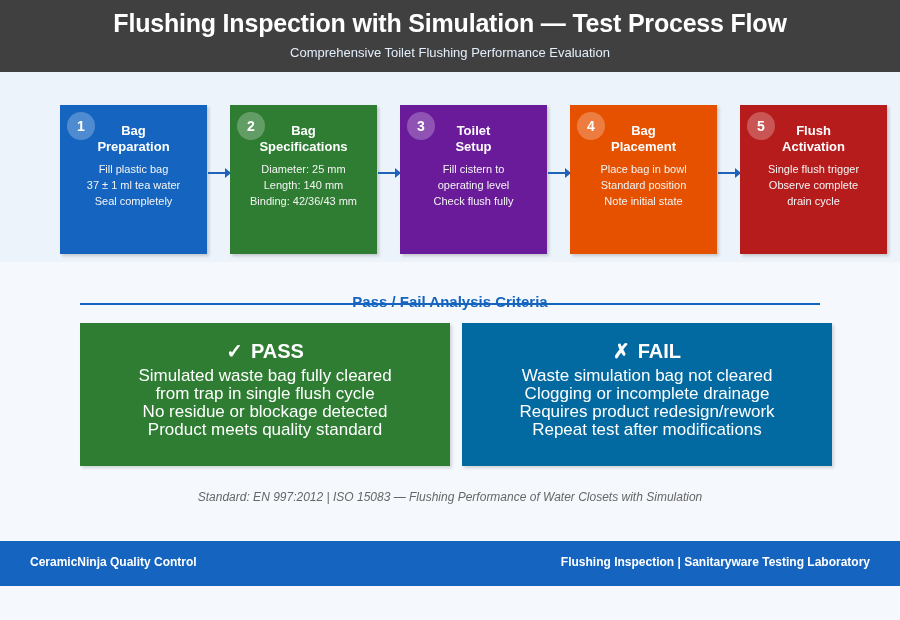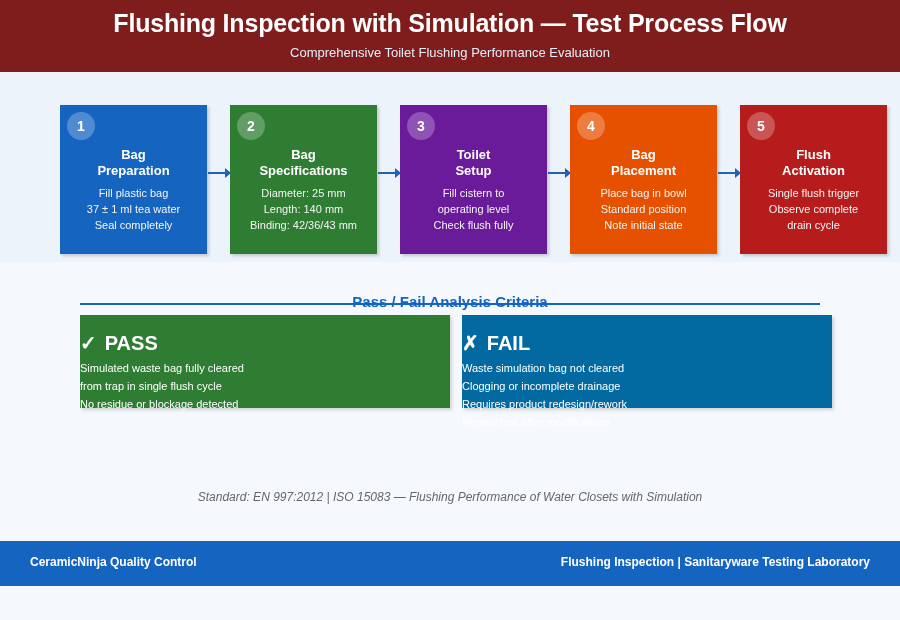--- a/index.html
+++ b/index.html
@@ -4,21 +4,21 @@
 <style>
   * { box-sizing: border-box; margin: 0; padding: 0; }
   html, body { width: 900px; height: 620px; overflow: hidden; }
   body {
     font-family: "Liberation Sans", sans-serif;
     background: #f5f8fc;
     position: relative;
   }
   .header {
     position: absolute; left: 0; top: 0; width: 900px; height: 72px;
-    background: #7f1d1d; color: #fff; text-align: center;
+    background: #404040; color: #fff; text-align: center;
   }
   .header .title {
     font-size: 25px; font-weight: bold; padding-top: 9px; letter-spacing: -0.2px;
   }
   .header .subtitle {
     font-size: 13px; margin-top: 7px; color: #e3eefb;
   }
   .flow-bg {
     position: absolute; left: 0; top: 72px; width: 900px; height: 190px;
     background: #edf3fa;
@@ -27,48 +27,48 @@
     position: absolute; top: 105px; width: 147px; height: 149px;
     color: #fff; text-align: center;
     box-shadow: 2px 2px 3px rgba(0,0,0,0.18);
   }
   .step .num {
     position: absolute; left: 7px; top: 7px; width: 28px; height: 28px;
     border-radius: 50%; background: rgba(255,255,255,0.25);
     font-size: 14px; font-weight: bold; line-height: 28px; text-align: center;
   }
   .step .name {
-    margin-top: 42px; font-size: 13px; font-weight: bold; line-height: 16px;
+    margin-top: 18px; font-size: 13px; font-weight: bold; line-height: 16px;
   }
   .step .desc {
     margin-top: 6px; font-size: 11px; line-height: 16px; color: #f4f4f4;
   }
   .arrow {
     position: absolute; top: 172px; width: 22px; height: 2px; background: #1e63b8;
   }
   .arrow::after {
     content: ""; position: absolute; right: -1px; top: -4px;
     border-left: 6px solid #1e63b8; border-top: 5px solid transparent; border-bottom: 5px solid transparent;
   }
   .section-title {
     position: absolute; left: 0; top: 293px; width: 900px; text-align: center;
     font-size: 15px; font-weight: bold; color: #1565c0;
   }
   .section-rule {
     position: absolute; left: 80px; top: 303px; width: 740px; height: 2px; background: #1565c0;
   }
   .verdict {
-    position: absolute; top: 315px; height: 93px; color: #fff; 
+    position: absolute; top: 323px; height: 143px; color: #fff; text-align: center;
     box-shadow: 2px 2px 3px rgba(0,0,0,0.15);
   }
   .verdict .head {
     margin-top: 16px; font-size: 20px; font-weight: bold; line-height: 24px;
   }
   .verdict .head .mark { margin-right: 8px; }
-  .verdict .lines { margin-top: 4px; font-size: 11px; line-height: 18px; }
+  .verdict .lines { margin-top: 4px; font-size: 17px; line-height: 18px; }
   .standard {
     position: absolute; left: 0; top: 490px; width: 900px; text-align: center;
     font-size: 12px; font-style: italic; color: #666;
   }
   .footer {
     position: absolute; left: 0; top: 518px; width: 900px; height: 45px;
     background: #1565c0; color: #fff; font-size: 12px; font-weight: bold; margin-top: 23px;
   }
   .footer .left { position: absolute; left: 30px; top: 14px; }
   .footer .right { position: absolute; right: 30px; top: 14px; }
@@ -156,20 +156,21 @@
 <div class="section-rule"></div>
 
 <div class="verdict" style="left:80px;width:370px;background:#2e7d32;">
   <div class="head">
     <span class="mark">✓</span><span>PASS</span>
   </div>
   <div class="lines">
     <div>Simulated waste bag fully cleared</div>
     <div>from trap in single flush cycle</div>
     <div>No residue or blockage detected</div>
+    <div>Product meets quality standard</div>
   </div>
 </div>
 
 <div class="verdict" style="left:462px;width:370px;background:#0369a1;">
   <div class="head">
     <span class="mark">✗</span><span>FAIL</span>
   </div>
   <div class="lines">
     <div>Waste simulation bag not cleared</div>
     <div>Clogging or incomplete drainage</div>

